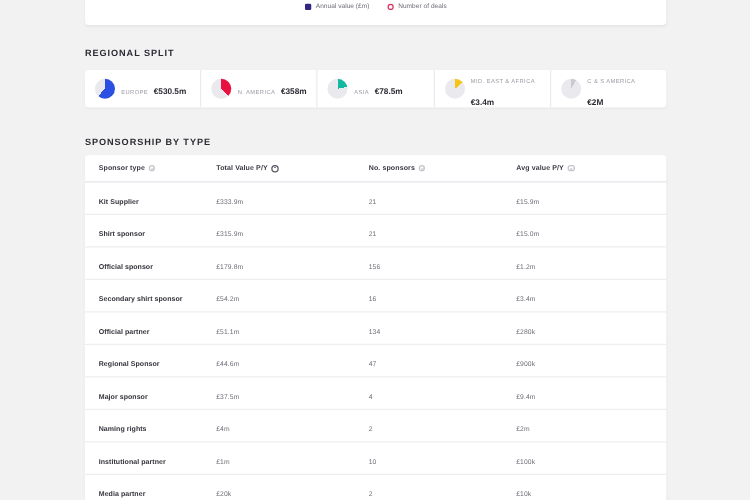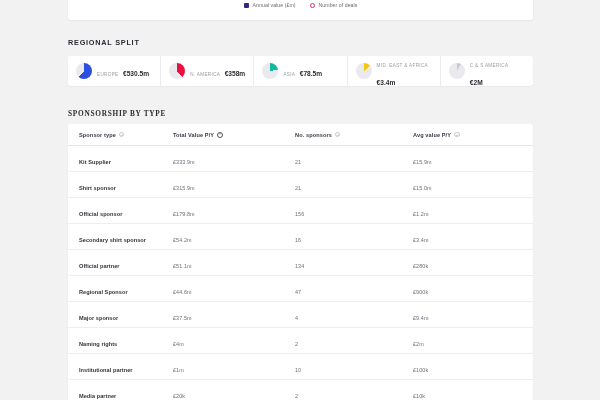--- a/index.html
+++ b/index.html
@@ -70,21 +70,21 @@
   .section-title {
     position: absolute;
     left: 68px;
     font-size: 7.3px;
     font-weight: bold;
     letter-spacing: 0.75px;
     color: #2b2b33;
     text-transform: uppercase;
   }
   #regional-title { top: 38px; }
-  #sponsorship-title { top: 109px; font-family: Liberation Serif, serif; }
+  #sponsorship-title { top: 109px; }
 
   
   .regional-strip {
     position: absolute;
     left: 68px;
     top: 56px;
     width: 465px;
     height: 30px;
     background: #ffffff;
     border-radius: 3px;

